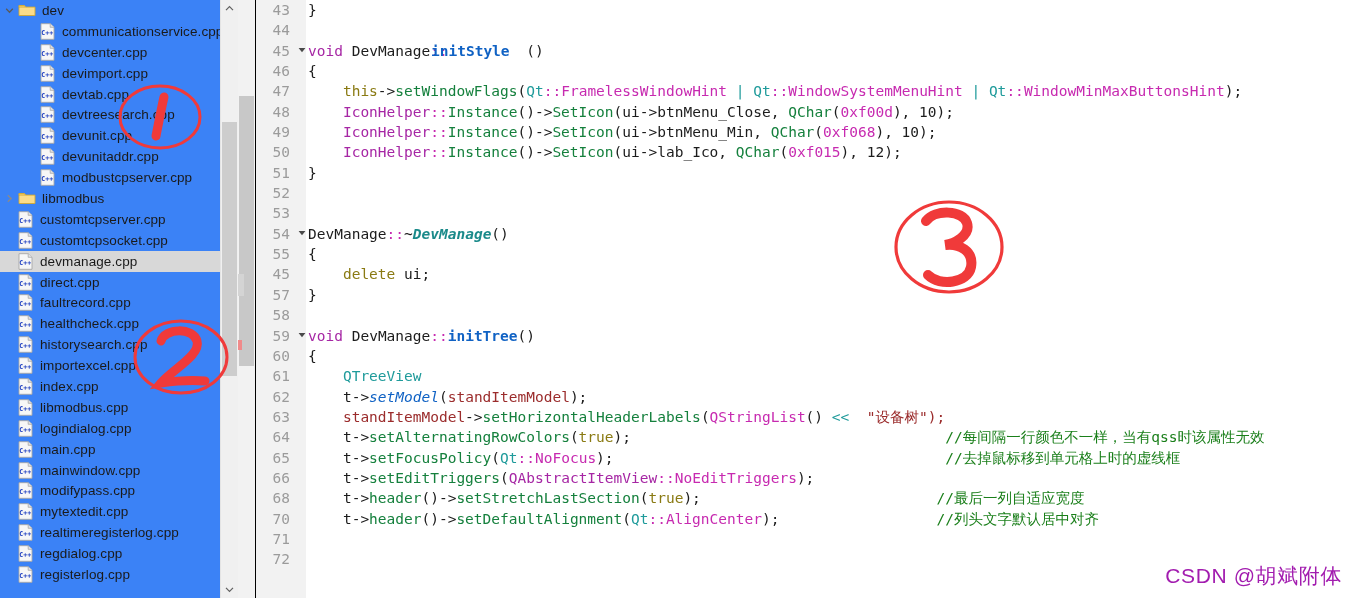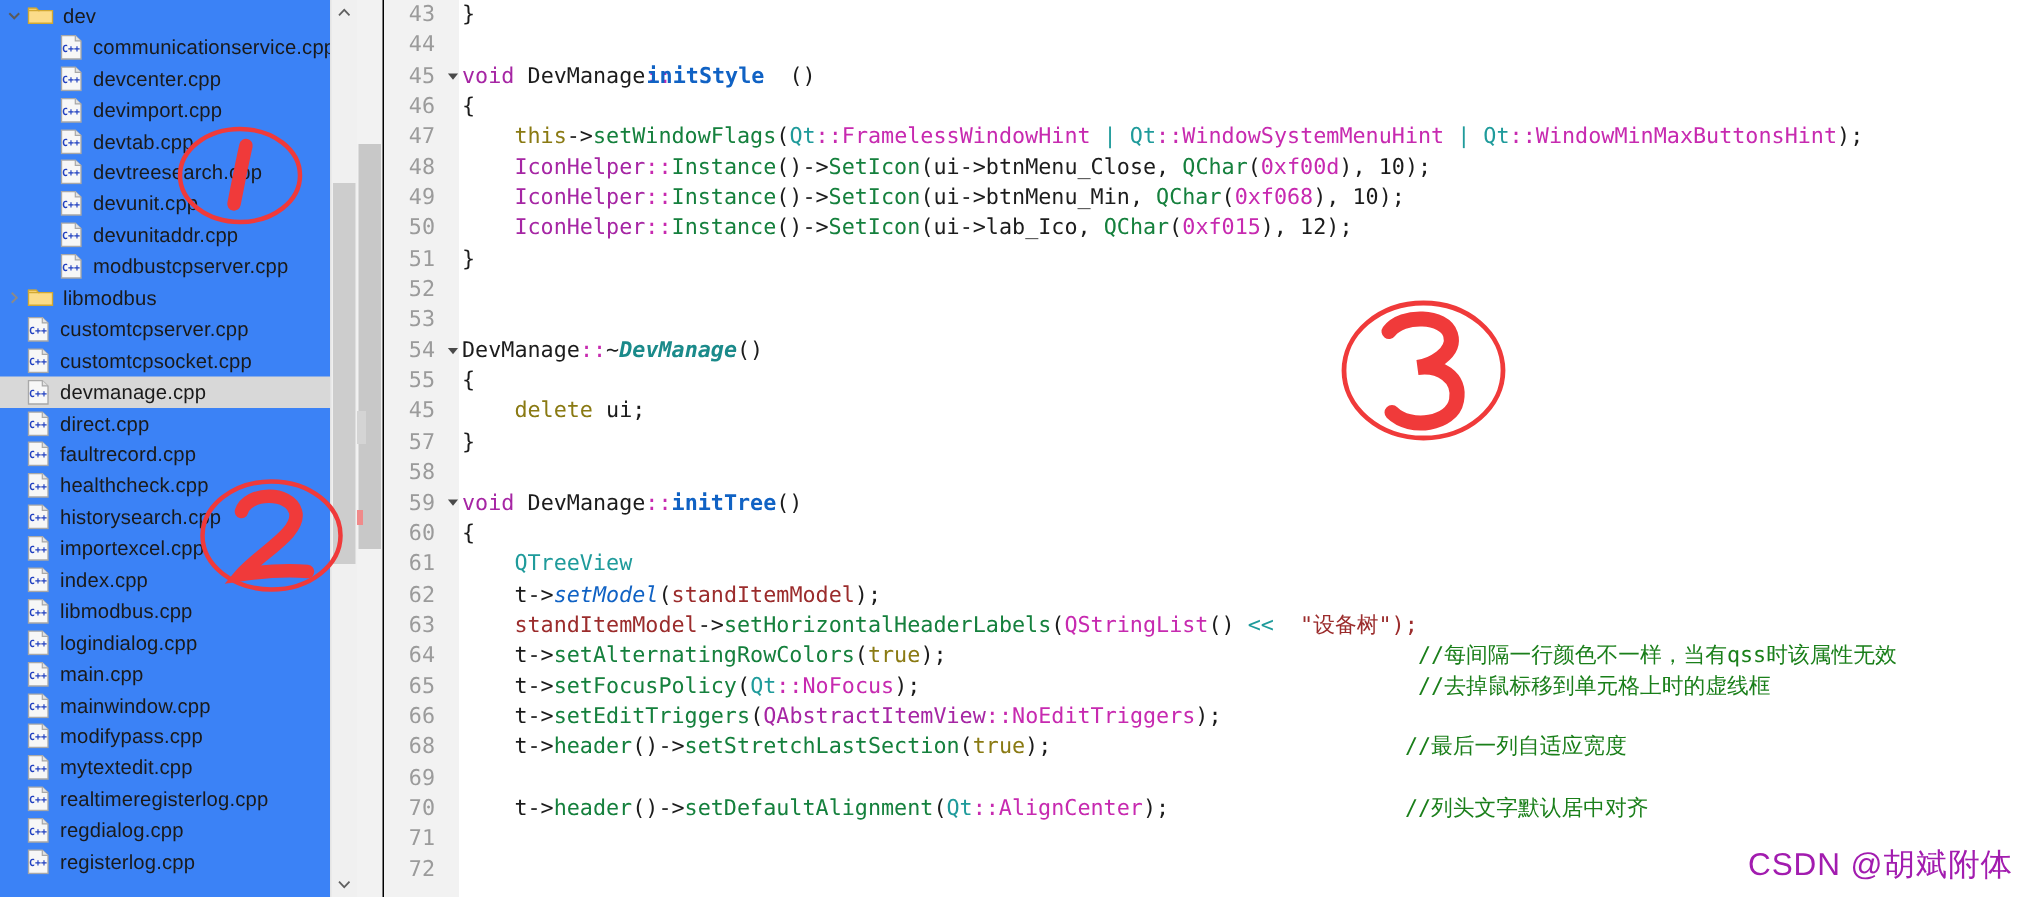--- a/index.html
+++ b/index.html
@@ -551,21 +551,20 @@
               <path d="M0.6 2 L7.4 2 L4 6.2 Z" fill="#4a4a4a"></path>
             </svg></span><span class="codetext t-kw" style="left:52.0px">void </span><span class="codetext t-plain" style="left:95.7px">DevManage</span><span class="codetext t-colon" style="left:174.2px">::</span><span class="codetext t-fn" style="left:191.7px">initTree</span><span class="codetext t-plain" style="left:261.5px">()</span></div>
         <div class="code-line"><span class="lineno">60</span><span class="codetext t-plain" style="left:52.0px">{</span></div>
         <div class="code-line"><span class="lineno">61</span><span class="codetext t-cls" style="left:52.0px">    QTreeView</span></div>
         <div class="code-line"><span class="lineno">62</span><span class="codetext t-plain" style="left:52.0px">    t-&gt;</span><span class="codetext t-fni" style="left:113.1px">setModel</span><span class="codetext t-plain" style="left:183.0px">(</span><span class="codetext t-var" style="left:191.7px">standItemModel</span><span class="codetext t-plain" style="left:313.9px">);</span></div>
         <div class="code-line"><span class="lineno">63</span><span class="codetext t-var" style="left:52.0px">    standItemModel</span><span class="codetext t-plain" style="left:209.1px">-&gt;</span><span class="codetext t-call" style="left:226.6px">setHorizontalHeaderLabels</span><span class="codetext t-plain" style="left:444.9px">(</span><span class="codetext t-enum" style="left:453.6px">QStringList</span><span class="codetext t-plain" style="left:549.6px">() </span><span class="codetext t-cls" style="left:575.8px">&lt;&lt;</span><span class="codetext t-str" style="left:602.0px"> "设备树");</span></div>
         <div class="code-line"><span class="lineno">64</span><span class="codetext t-plain" style="left:52.0px">    t-&gt;</span><span class="codetext t-call" style="left:113.1px">setAlternatingRowColors</span><span class="codetext t-plain" style="left:313.9px">(</span><span class="codetext t-this" style="left:322.6px">true</span><span class="codetext t-plain" style="left:357.6px">);</span><span class="cmt" style="left:689.3px">//每间隔一行颜色不一样，当有qss时该属性无效</span></div>
         <div class="code-line"><span class="lineno">65</span><span class="codetext t-plain" style="left:52.0px">    t-&gt;</span><span class="codetext t-call" style="left:113.1px">setFocusPolicy</span><span class="codetext t-plain" style="left:235.3px">(</span><span class="codetext t-cls" style="left:244.1px">Qt</span><span class="codetext t-colon" style="left:261.5px">::</span><span class="codetext t-enum" style="left:279.0px">NoFocus</span><span class="codetext t-plain" style="left:340.1px">);</span><span class="cmt" style="left:689.3px">//去掉鼠标移到单元格上时的虚线框</span></div>
         <div class="code-line"><span class="lineno">66</span><span class="codetext t-plain" style="left:52.0px">    t-&gt;</span><span class="codetext t-call" style="left:113.1px">setEditTriggers</span><span class="codetext t-plain" style="left:244.1px">(</span><span class="codetext t-type" style="left:252.8px">QAbstractItemView</span><span class="codetext t-colon" style="left:401.2px">::</span><span class="codetext t-enum" style="left:418.7px">NoEditTriggers</span><span class="codetext t-plain" style="left:540.9px">);</span></div>
         <div class="code-line"><span class="lineno">68</span><span class="codetext t-plain" style="left:52.0px">    t-&gt;</span><span class="codetext t-call" style="left:113.1px">header</span><span class="codetext t-plain" style="left:165.5px">()-&gt;</span><span class="codetext t-call" style="left:200.4px">setStretchLastSection</span><span class="codetext t-plain" style="left:383.7px">(</span><span class="codetext t-this" style="left:392.5px">true</span><span class="codetext t-plain" style="left:427.4px">);</span><span class="cmt" style="left:680.6px">//最后一列自适应宽度</span></div>
-        <div class="code-line"><span class="lineno">69</span></div>
         <div class="code-line"><span class="lineno">70</span><span class="codetext t-plain" style="left:52.0px">    t-&gt;</span><span class="codetext t-call" style="left:113.1px">header</span><span class="codetext t-plain" style="left:165.5px">()-&gt;</span><span class="codetext t-call" style="left:200.4px">setDefaultAlignment</span><span class="codetext t-plain" style="left:366.3px">(</span><span class="codetext t-cls" style="left:375.0px">Qt</span><span class="codetext t-colon" style="left:392.5px">::</span><span class="codetext t-enum" style="left:409.9px">AlignCenter</span><span class="codetext t-plain" style="left:506.0px">);</span><span class="cmt" style="left:680.6px">//列头文字默认居中对齐</span></div>
         <div class="code-line"><span class="lineno">71</span></div>
         <div class="code-line"><span class="lineno">72</span></div>
       </div>
 
     <div class="annot" id="annot-3">
       <svg width="112" height="96" viewBox="0 0 112 96">
         <ellipse cx="56" cy="48" rx="53" ry="45" stroke="#f03a3a" stroke-width="3.2" fill="none"></ellipse>
         <path d="M33 22 C42 10, 70 11, 74 24 C78 37, 60 45, 52 46 C66 44, 81 52, 78 68 C75 84, 47 88, 35 76" stroke="#f03a3a" stroke-width="10" fill="none" stroke-linecap="round"></path>
       </svg>

